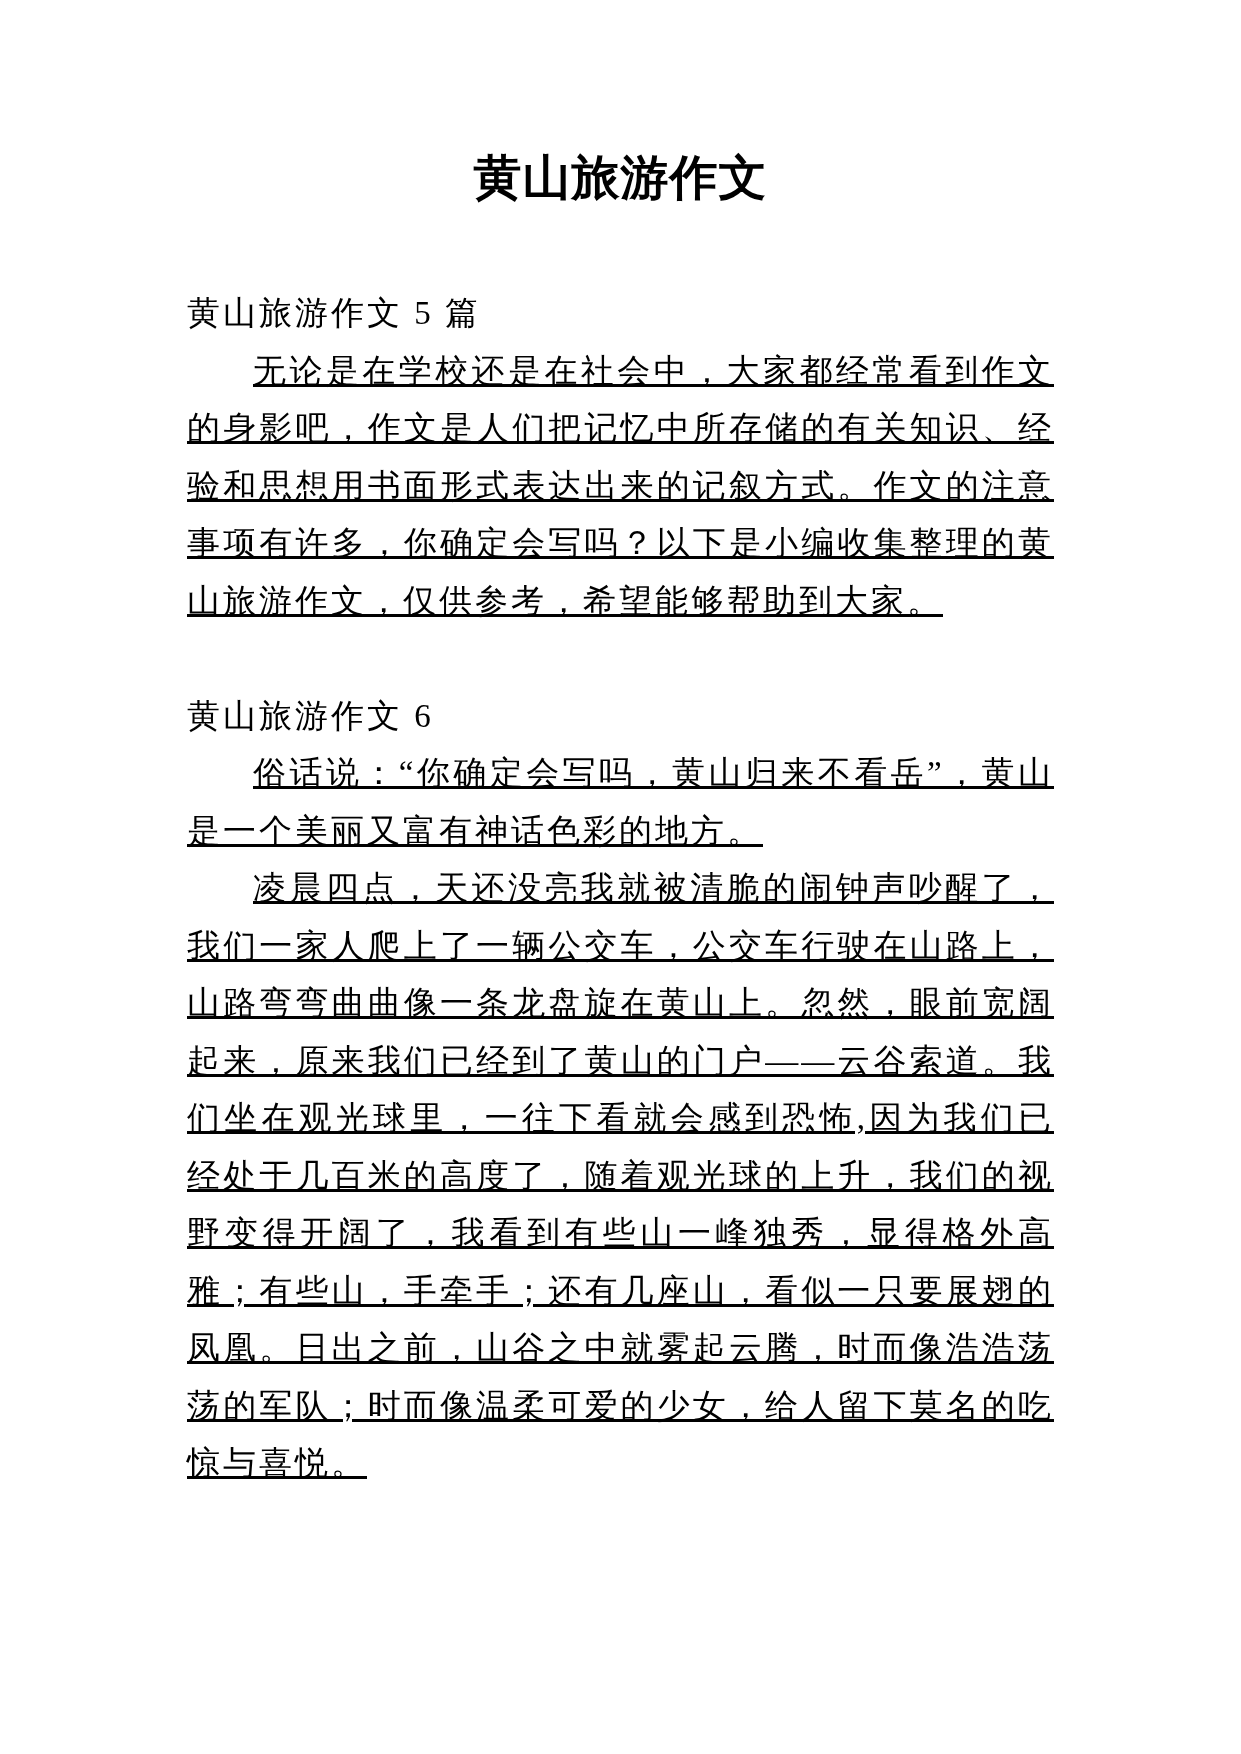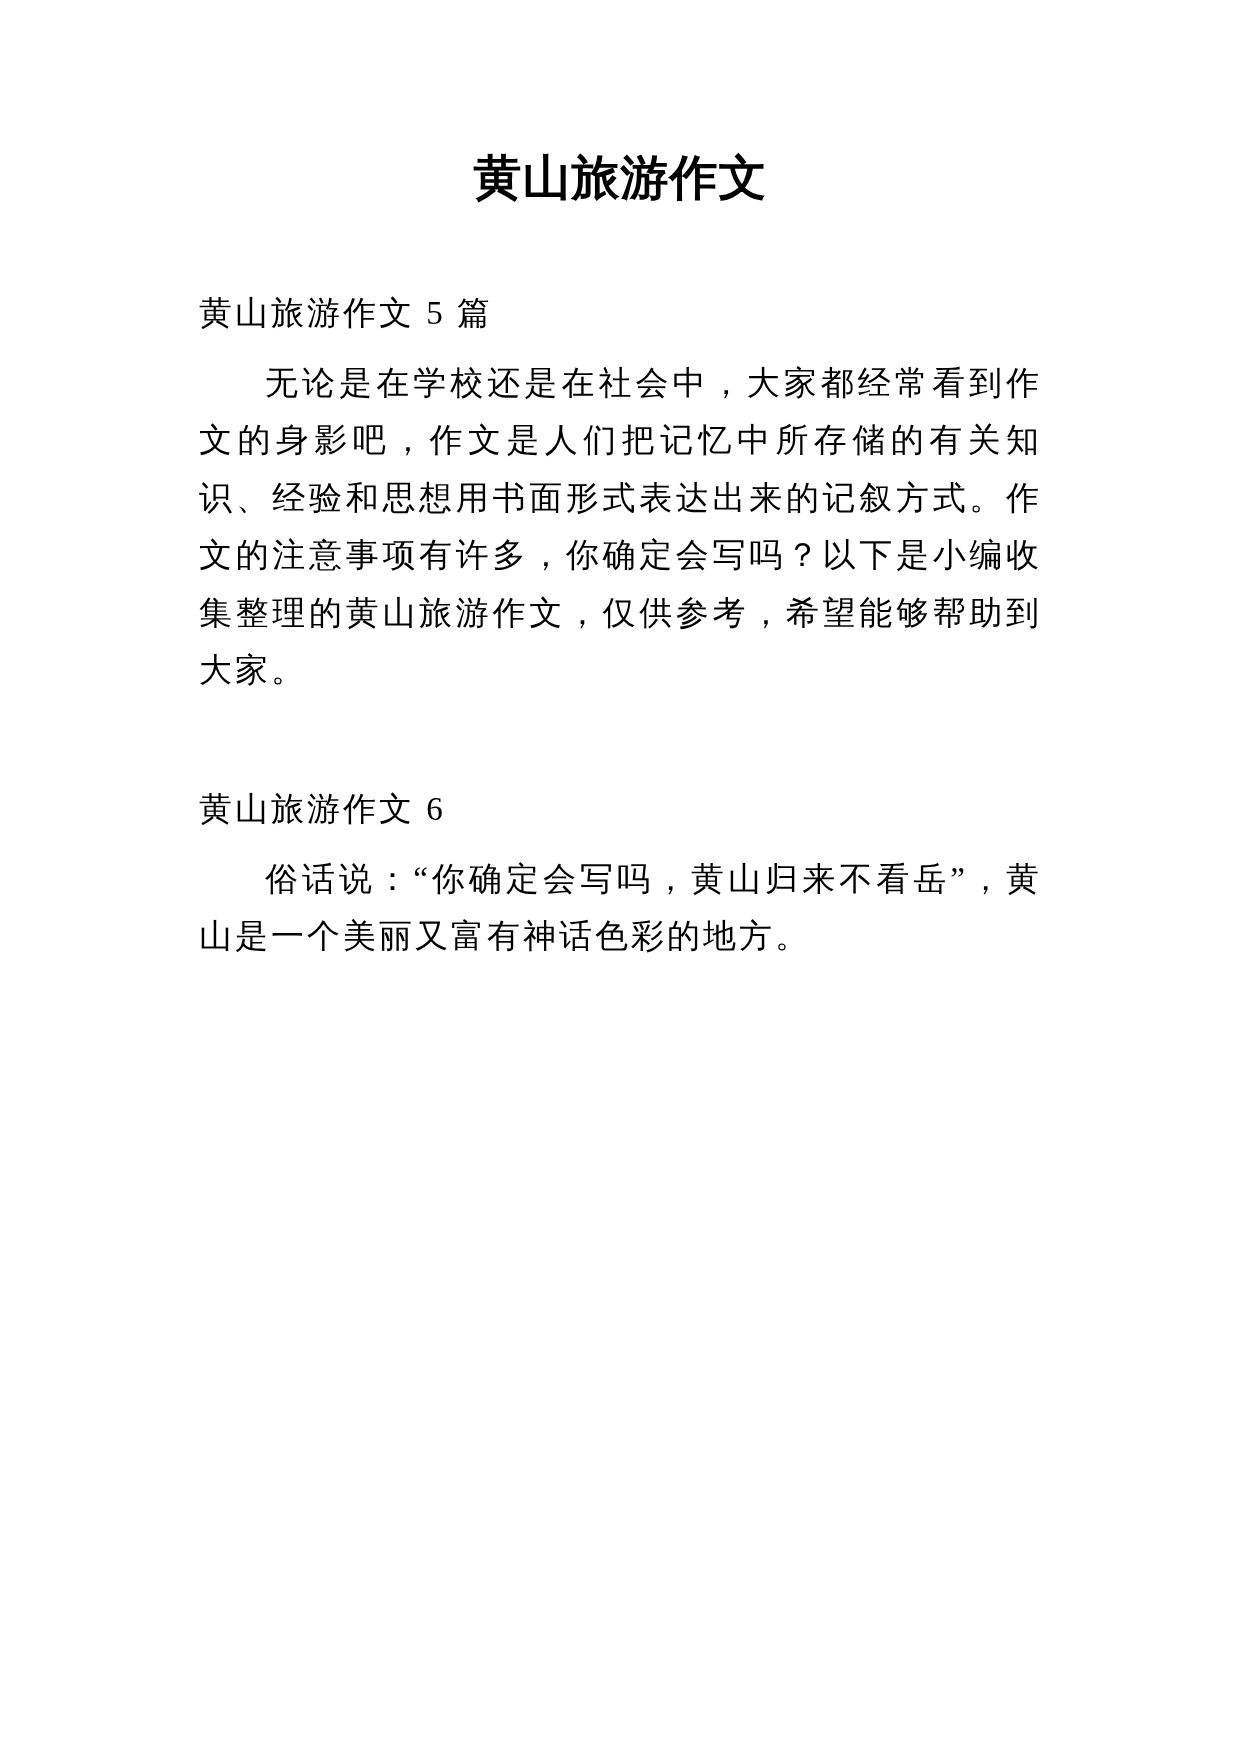--- a/index.html
+++ b/index.html
@@ -27,25 +27,26 @@
     letter-spacing: 1px;
   }
   .body-text {
     font-size: 33px;
     line-height: 57.5px;
     letter-spacing: 3px;
     text-align: justify;
     font-weight: normal;
   }
   .body-text p {
-    margin: 12px;
+    margin: 0;
     padding: 0;
   }
   p.indent {
     text-indent: 2em;
+    text-decoration: underline;
   }
   p.no-indent {
     text-indent: 0;
   }
   .blank-line {
     height: 57.5px;
   }
 </style>
 </head>
 <body>
@@ -57,15 +58,16 @@
     <p class="no-indent">黄山旅游作文 5 篇</p>
 
     <p class="indent">无论是在学校还是在社会中，大家都经常看到作文的身影吧，作文是人们把记忆中所存储的有关知识、经验和思想用书面形式表达出来的记叙方式。作文的注意事项有许多，你确定会写吗？以下是小编收集整理的黄山旅游作文，仅供参考，希望能够帮助到大家。</p>
 
     <div class="blank-line"></div>
 
     <p class="no-indent">黄山旅游作文 6</p>
 
     <p class="indent">俗话说：“你确定会写吗，黄山归来不看岳”，黄山是一个美丽又富有神话色彩的地方。</p>
 
+    <p class="indent">凌晨四点，天还没亮我就被清脆的闹钟声吵醒了，我们一家人爬上了一辆公交车，公交车行驶在山路上，山路弯弯曲曲像一条龙盘旋在黄山上。忽然，眼前宽阔起来，原来我们已经到了黄山的门户——云谷索道。我们坐在观光球里，一往下看就会感到恐怖,因为我们已经处于几百米的高度了，随着观光球的上升，我们的视野变得开阔了，我看到有些山一峰独秀，显得格外高雅；有些山，手牵手；还有几座山，看似一只要展翅的凤凰。日出之前，山谷之中就雾起云腾，时而像浩浩荡荡的军队；时而像温柔可爱的少女，给人留下莫名的吃惊与喜悦。</p>
 
   </div>
 </div>
 
 </body></html>

